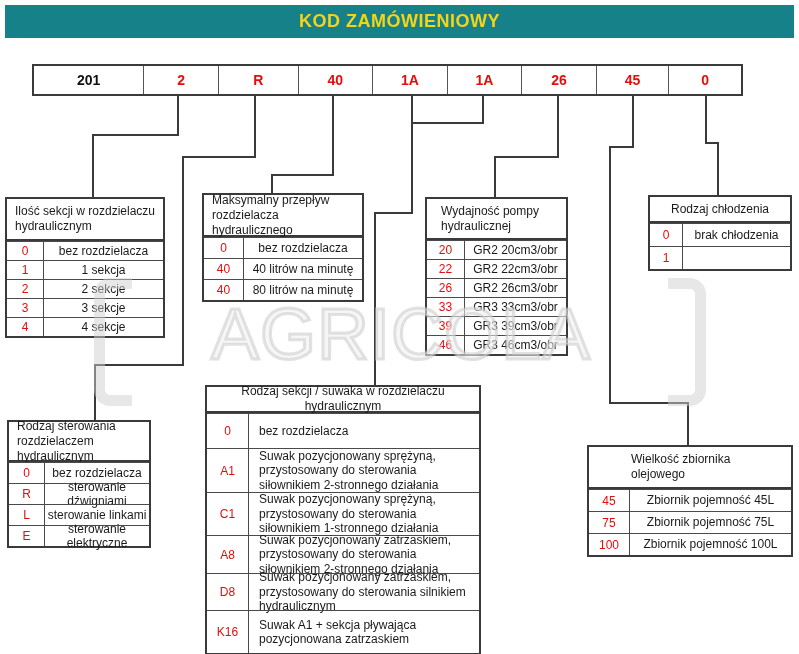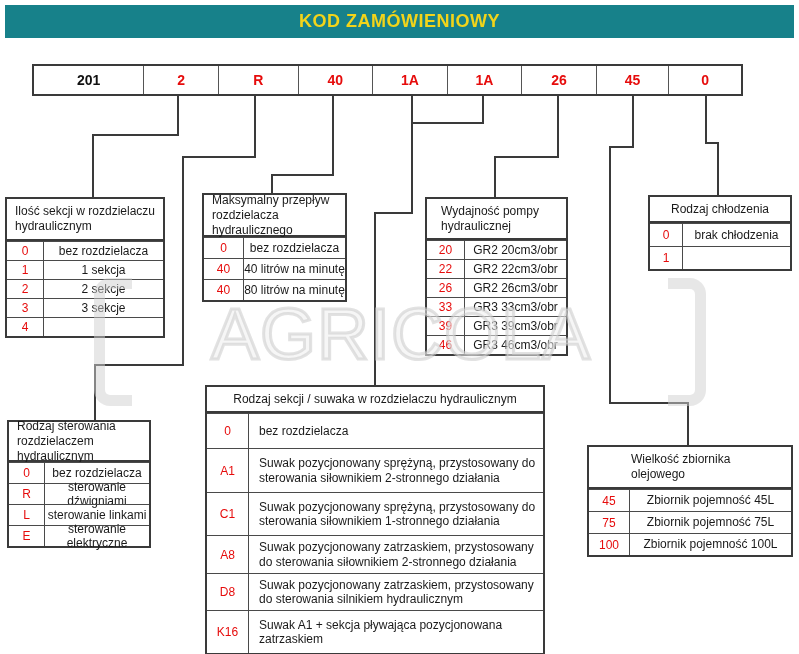--- a/index.html
+++ b/index.html
@@ -118,24 +118,25 @@
     <div class="row" style="height:19px">
       <div class="code" style="width:37px">2</div>
       <div class="desc">2 sekcje</div>
     </div>
     <div class="row" style="height:19px">
       <div class="code" style="width:37px">3</div>
       <div class="desc">3 sekcje</div>
     </div>
     <div class="row" style="height:19px">
       <div class="code" style="width:37px">4</div>
-    </div>
-  </div>
-
-  <div class="tbl" style="left:202px;top:193px;width:145px">
+      <div class="desc">4 sekcje</div>
+    </div>
+  </div>
+
+  <div class="tbl" style="left:202px;top:193px;width:162px">
     <div class="hd left" style="height:42px">Maksymalny przepływ rozdzielacza hydraulicznego</div>
     <div class="row" style="height:21px">
       <div class="code" style="width:40px">0</div>
       <div class="desc">bez rozdzielacza</div>
     </div>
     <div class="row" style="height:21px">
       <div class="code" style="width:40px">40</div>
       <div class="desc">40 litrów na minutę</div>
     </div>
     <div class="row" style="height:21px">
@@ -196,21 +197,21 @@
     <div class="row" style="height:21px">
       <div class="code" style="width:36px">L</div>
       <div class="desc">sterowanie linkami</div>
     </div>
     <div class="row" style="height:21px">
       <div class="code" style="width:36px">E</div>
       <div class="desc">sterowanie elektryczne</div>
     </div>
   </div>
 
-  <div class="tbl bigtbl" style="left:205px;top:385px;width:340px">
+  <div class="tbl bigtbl" style="left:205px;top:385px;width:276px">
     <div class="hd center" style="height:26px">Rodzaj sekcji / suwaka w rozdzielaczu hydraulicznym</div>
     <div class="row" style="height:35px">
       <div class="code" style="width:42px">0</div>
       <div class="desc">bez rozdzielacza</div>
     </div>
     <div class="row" style="height:44px">
       <div class="code" style="width:42px">A1</div>
       <div class="desc">Suwak pozycjonowany sprężyną, przystosowany do sterowania siłownikiem 2-stronnego działania</div>
     </div>
     <div class="row" style="height:43px">

